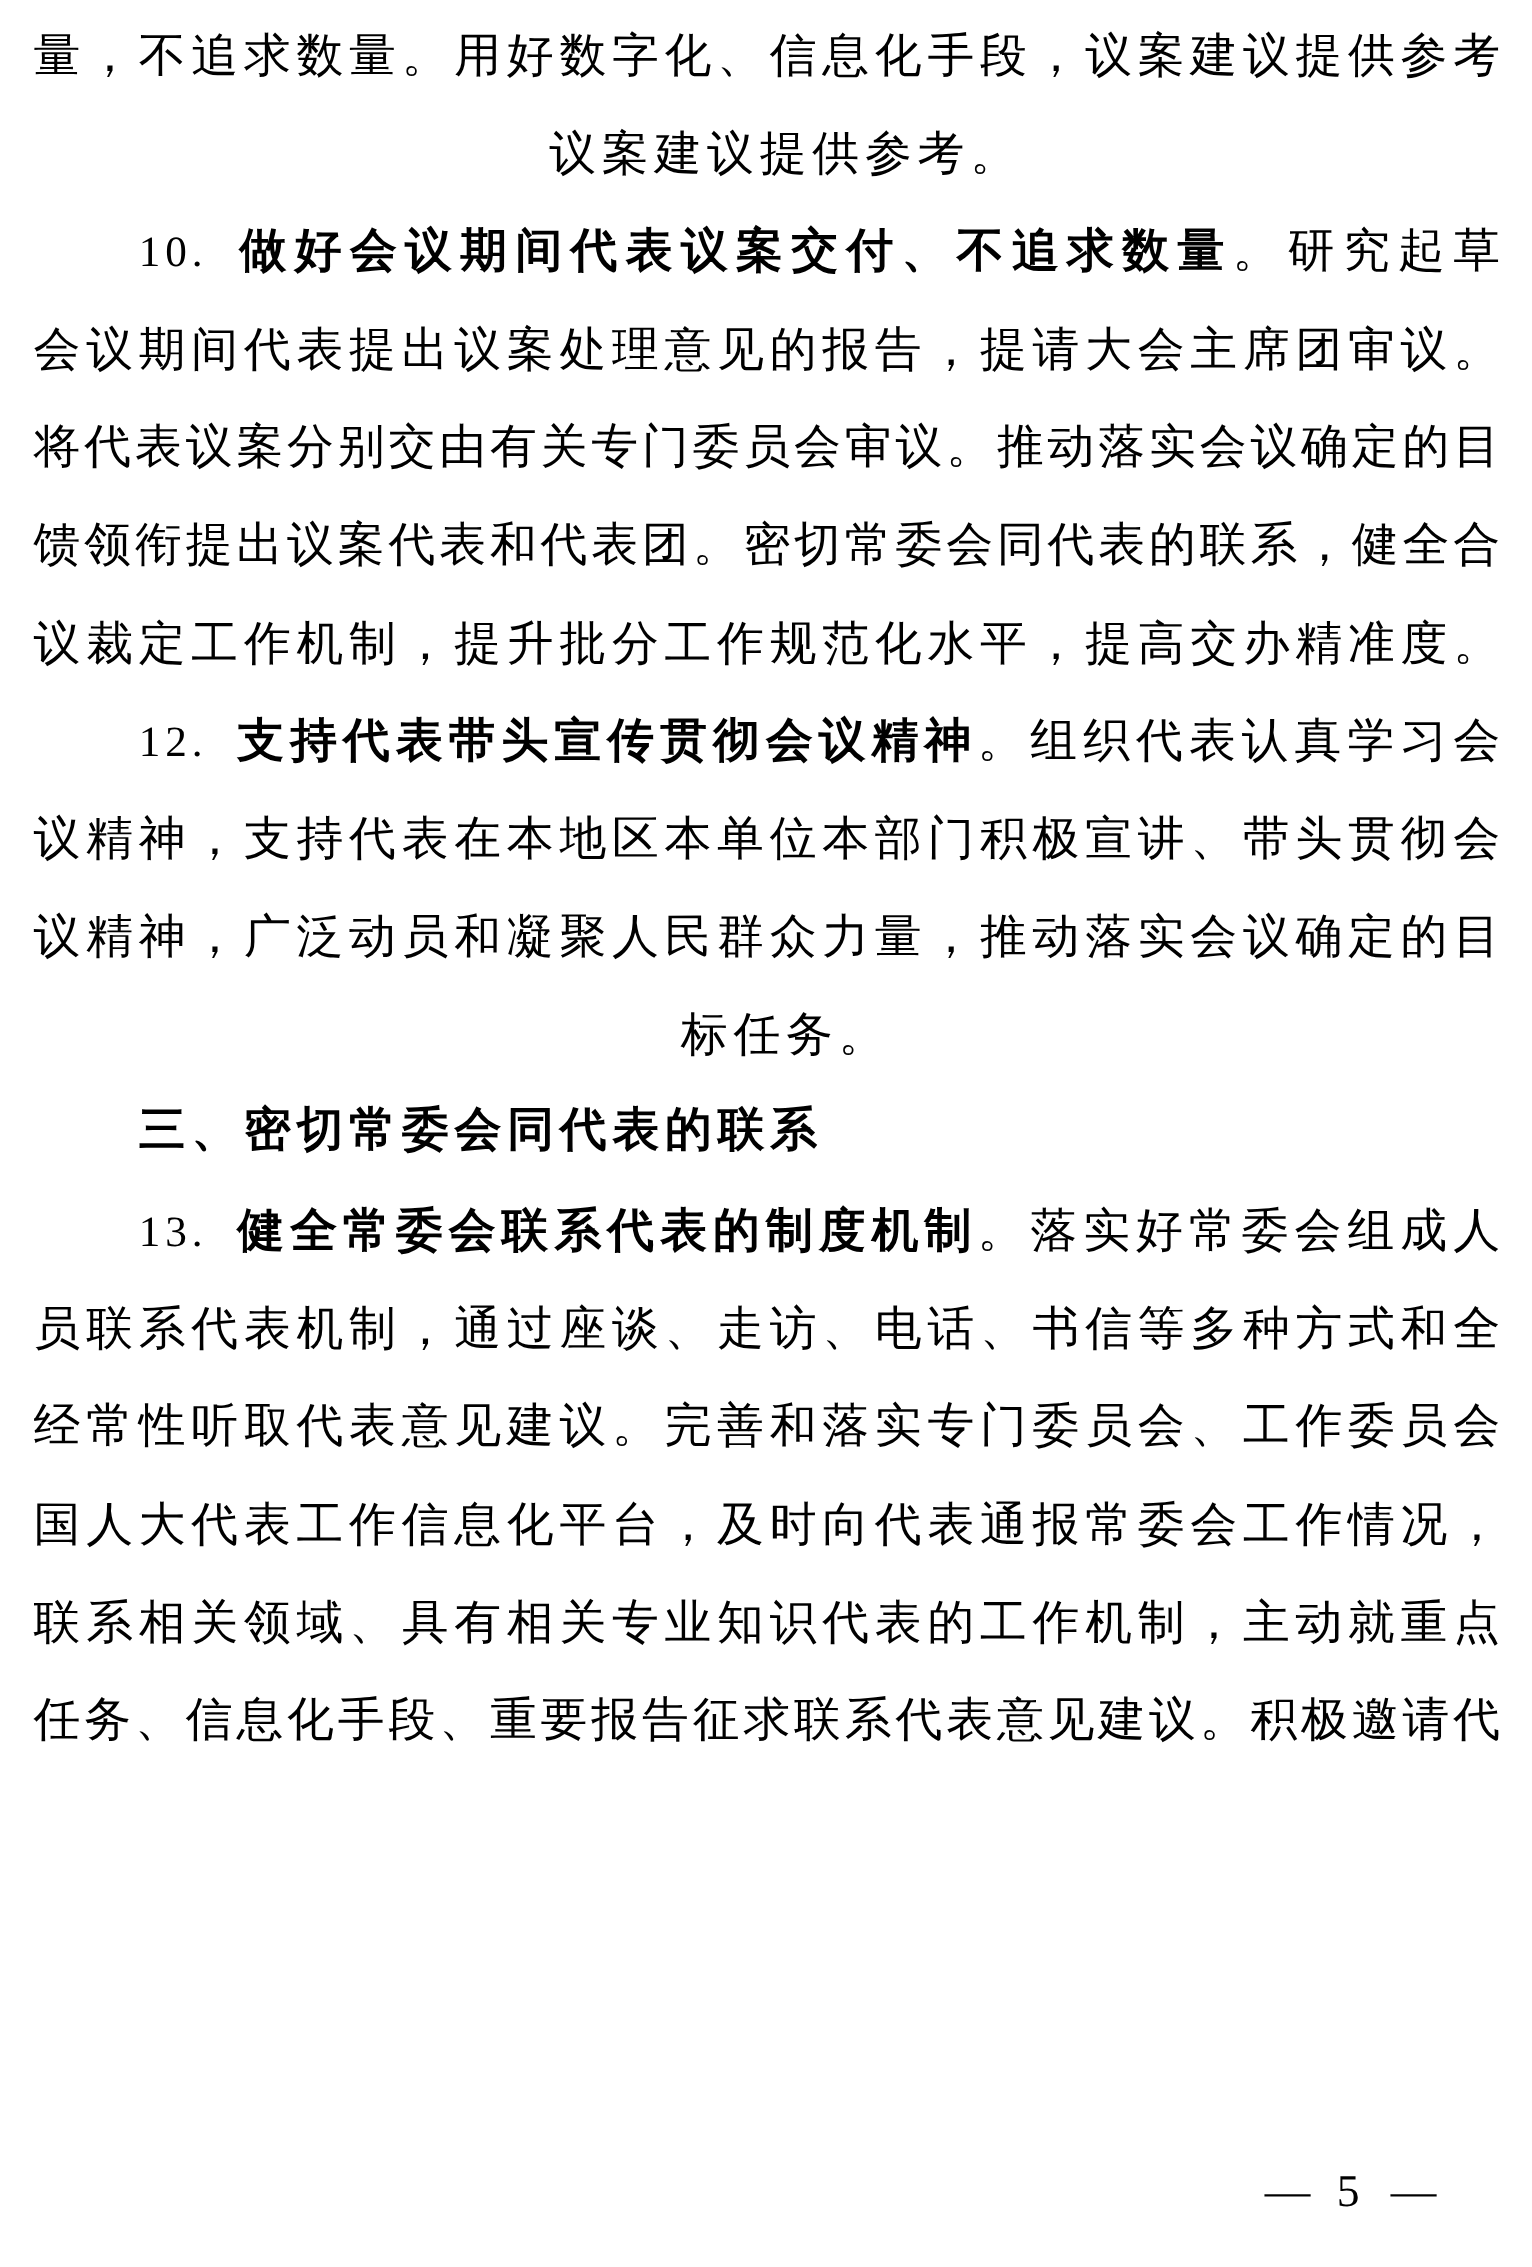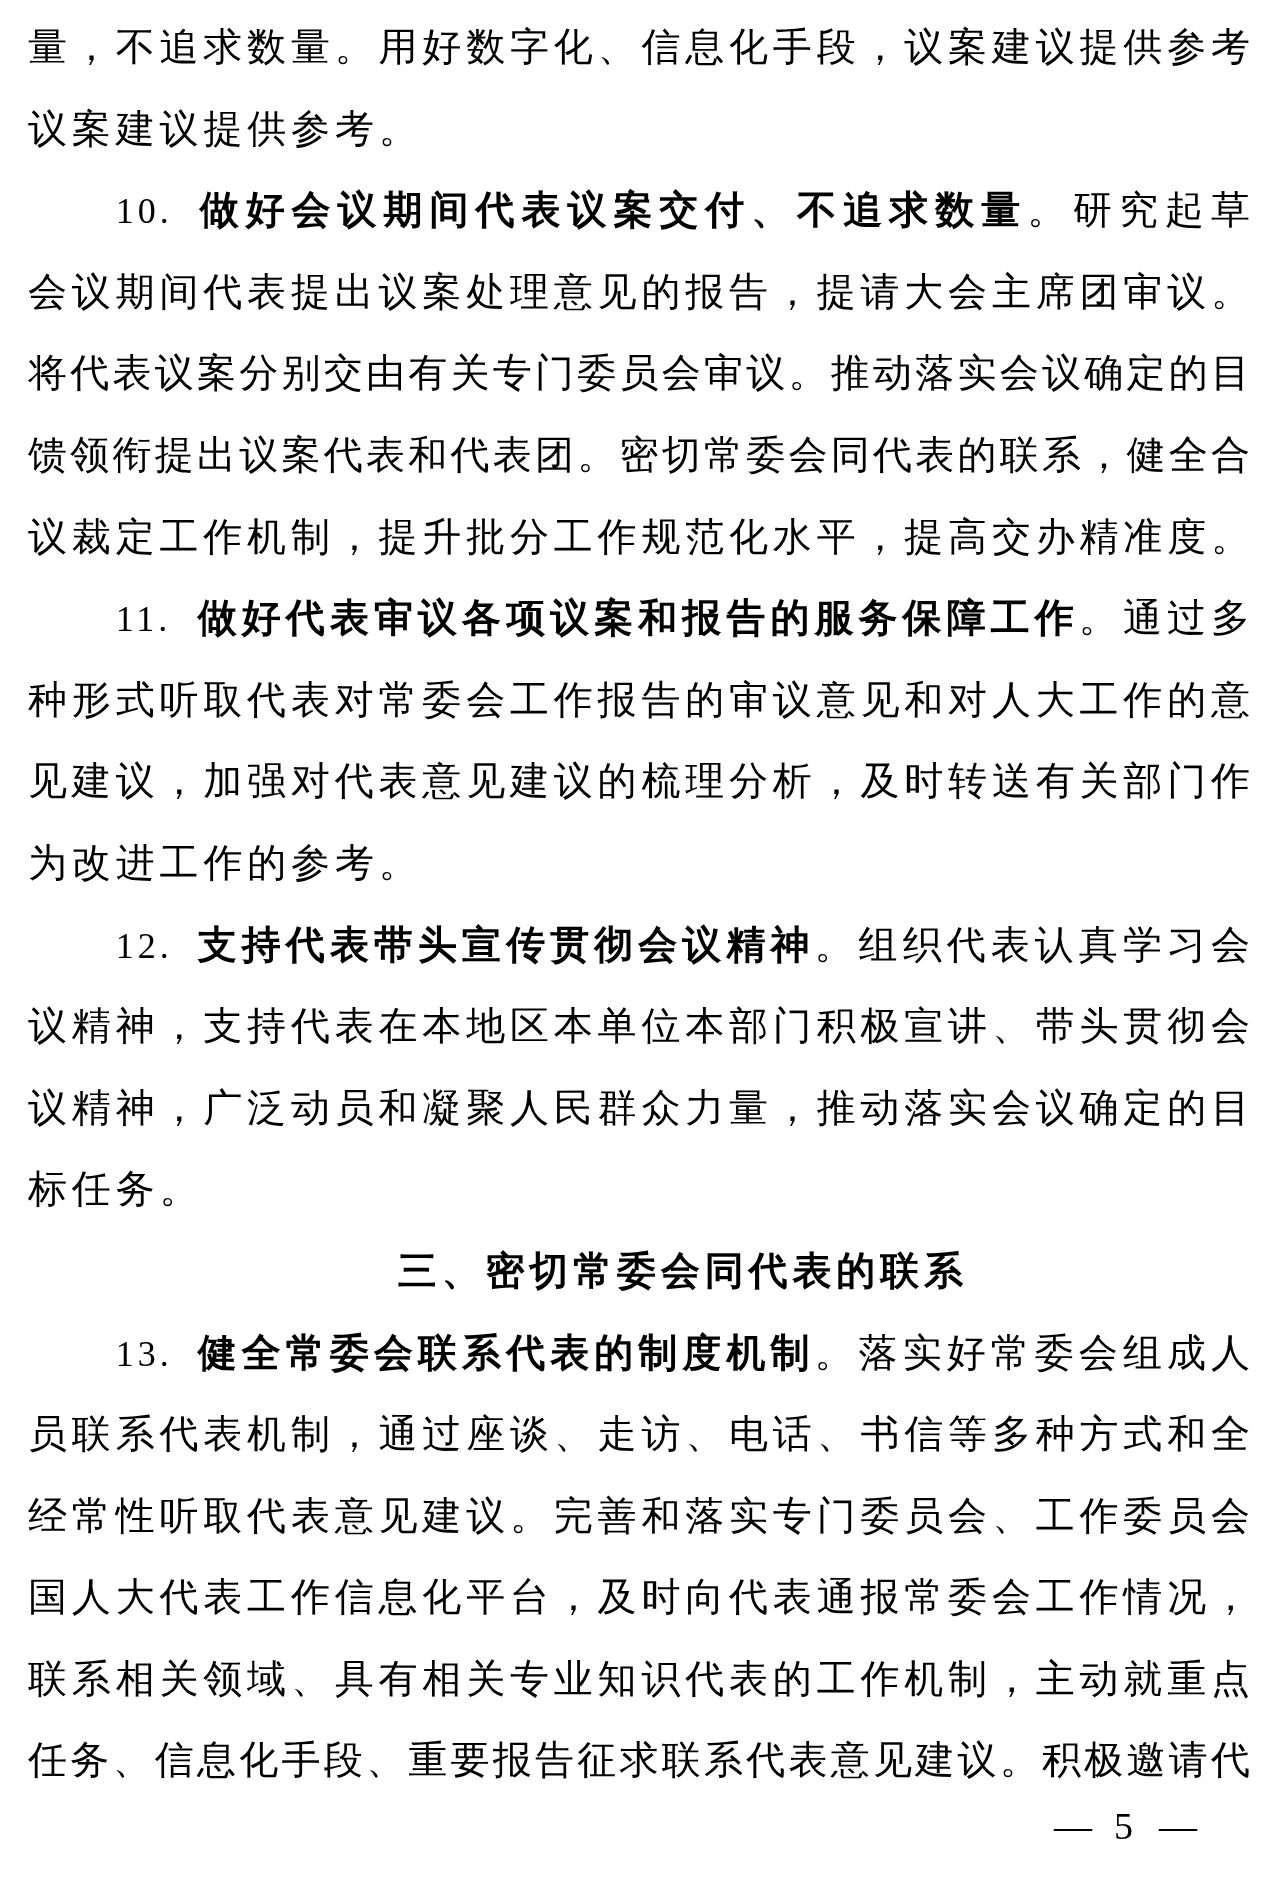--- a/index.html
+++ b/index.html
@@ -27,40 +27,41 @@
       line-height: 81.6px;
       font-size: 39px;
       overflow: visible;
     }
     .full {
       text-align: justify;
       text-align-last: justify;
       letter-spacing: 0;
     }
     .partial {
-      text-align: left;
+      text-align: center;
       letter-spacing: 4.85px;
+      margin-left: 32px;
     }
     .indent {
       padding-left: 87.7px;
     }
     .num {
       display: inline-block;
       width: 77px;
       font-family: "Liberation Serif", serif;
       font-size: 36px;
       letter-spacing: 4px;
     }
     .lead {
       font-weight: 600;
     }
     .heading {
-      font-family: Liberation Sans, sans-serif;
+      font-family: Liberation Mono, monospace;
       font-weight: bold;
-      text-align: center;
+      text-align: left;
       letter-spacing: 4.85px;
     }
     .footer-part {
       position: absolute;
       top: 1807px;
       font-family: "Liberation Serif", serif;
       font-size: 38px;
       line-height: 38px;
       color: #000000;
     }
@@ -80,26 +81,20 @@
     </div>
 
     <div>
       <div class="line full indent"><span class="num">10.</span><span class="lead">做好会议期间代表议案交付、不追求数量</span><span>。研究起草</span></div>
       <div class="line full">会议期间代表提出议案处理意见的报告，提请大会主席团审议。</div>
       <div class="line full">将代表议案分别交由有关专门委员会审议。推动落实会议确定的目</div>
       <div class="line full">馈领衔提出议案代表和代表团。密切常委会同代表的联系，健全合</div>
       <div class="line full">议裁定工作机制，提升批分工作规范化水平，提高交办精准度。</div>
     </div>
 
-    <div>
-      <div class="line full indent"><span class="num">11.</span><span class="lead">做好代表审议各项议案和报告的服务保障工作</span><span>。通过多</span></div>
-      <div class="line full">种形式听取代表对常委会工作报告的审议意见和对人大工作的意</div>
-      <div class="line full">见建议，加强对代表意见建议的梳理分析，及时转送有关部门作</div>
-      <div class="line partial">为改进工作的参考。</div>
-    </div>
 
     <div>
       <div class="line full indent"><span class="num">12.</span><span class="lead">支持代表带头宣传贯彻会议精神</span><span>。组织代表认真学习会</span></div>
       <div class="line full">议精神，支持代表在本地区本单位本部门积极宣讲、带头贯彻会</div>
       <div class="line full">议精神，广泛动员和凝聚人民群众力量，推动落实会议确定的目</div>
       <div class="line partial">标任务。</div>
     </div>
 
     <div class="line heading indent">三、密切常委会同代表的联系</div>
 

